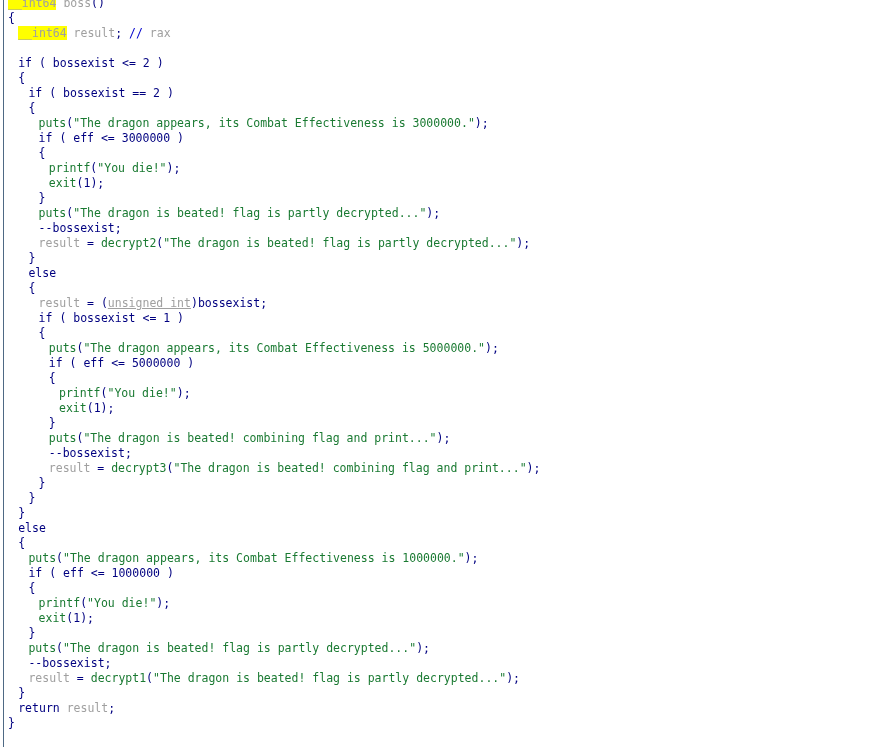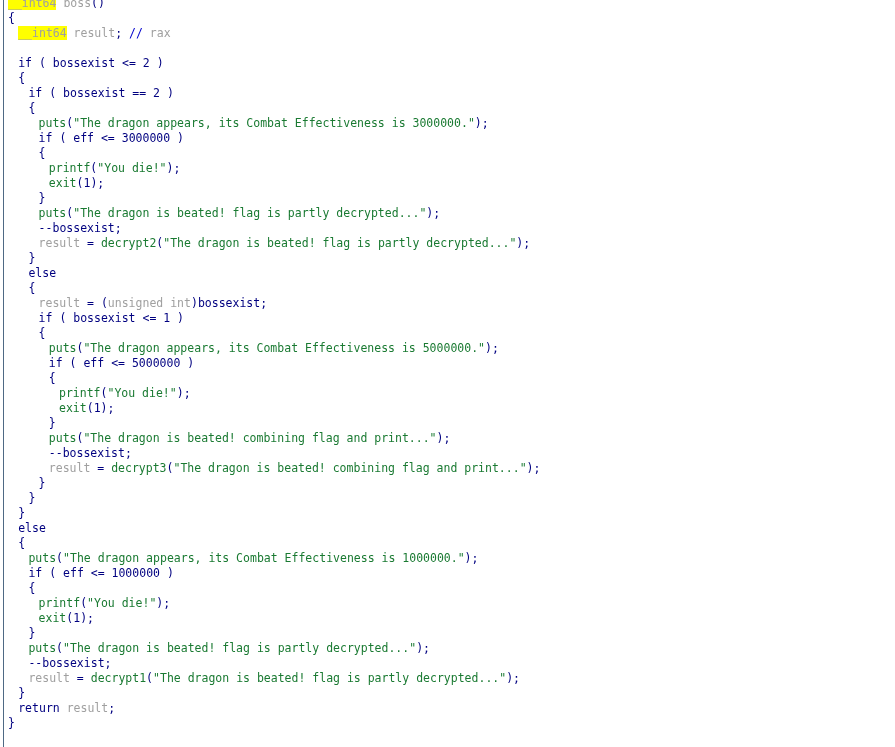--- a/index.html
+++ b/index.html
@@ -54,21 +54,21 @@
   }
 
   
   .tok-plain    { color: #000080; }                       
   .tok-keyword  { color: #000080; }                       
   .tok-var      { color: #000080; font-weight: normal; }  
   .tok-num      { color: #000080; }                       
   .tok-func     { color: #1a7a32; }                       
   .tok-str      { color: #1a7a32; }                       
   .tok-local    { color: #a0a0a0; }                       
-  .tok-type     { color: #a0a0a0; }                       
+  .tok-type     { color: #a0a0a0; text-decoration: underline; }                       
   .tok-comment  { color: #a0a0a0; }                       
   .tok-cmtmark  { color: #0000cd; }                       
   .tok-hl       { background: #ffff00; color: #808080; }  
   .tok-brace    { color: #000080; }
 </style>
 </head>
 <body>
 
 <div id="pseudocode-pane" style="background: rgb(255, 255, 255);">
   <div id="scope-bar" style="background: rgb(47, 79, 111);"></div>

